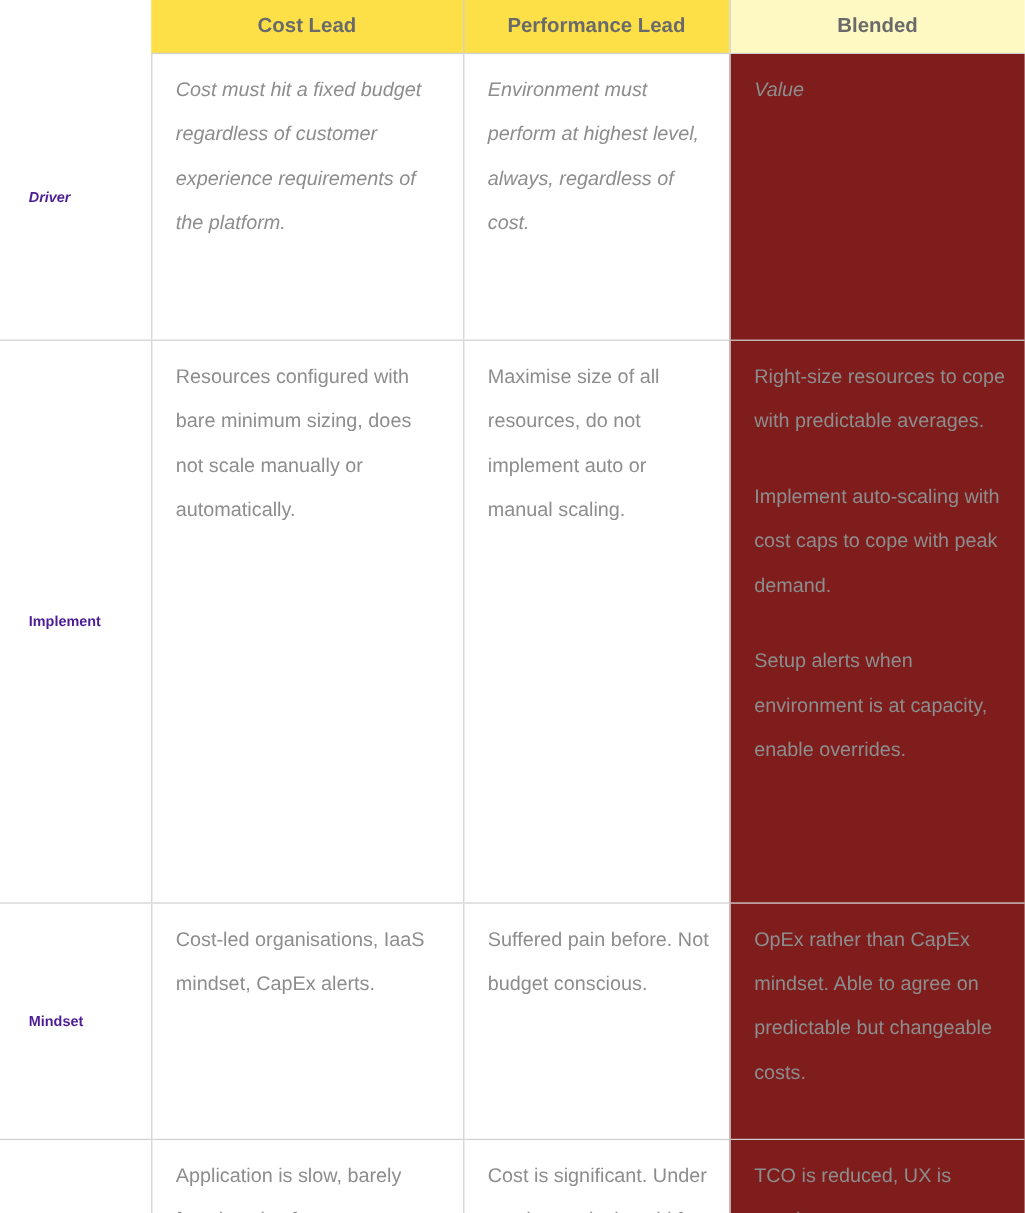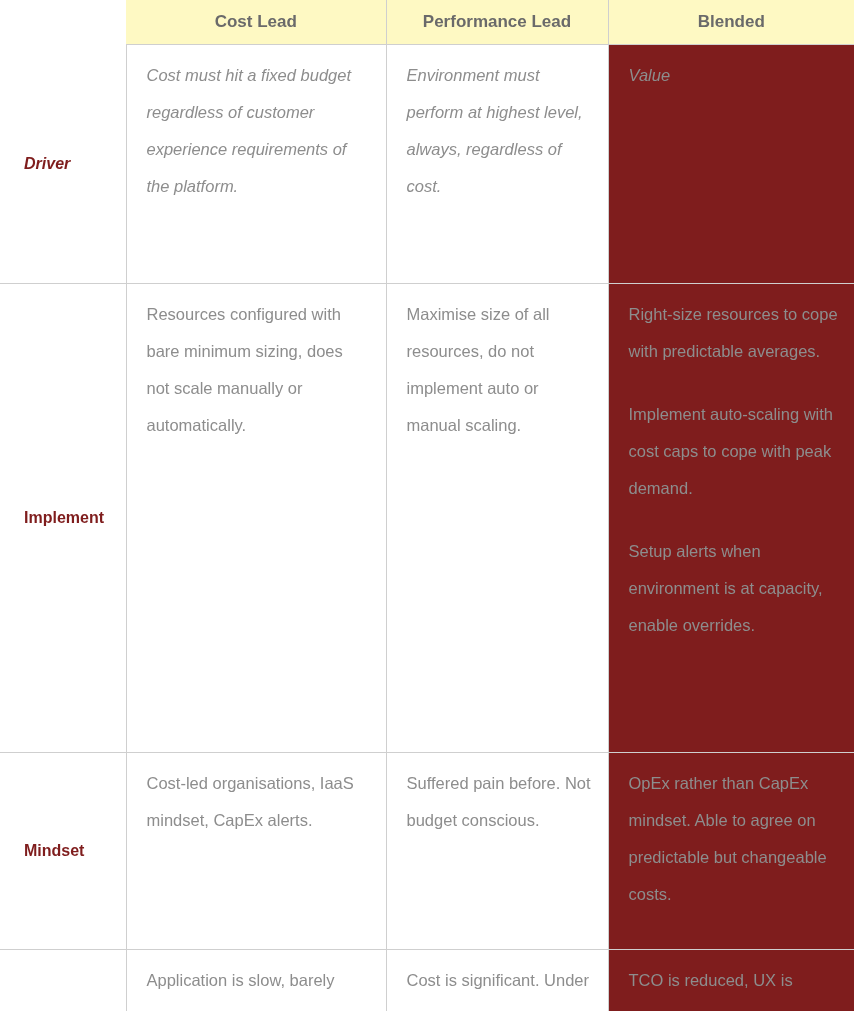--- a/index.html
+++ b/index.html
@@ -30,21 +30,21 @@
   
   thead th {
     padding: 0;
     margin: 0;
     font-weight: bold;
     font-size: 17px;
     color: #6a6a6a;
     text-align: center;
     vertical-align: middle;
     height: 44px;
-    background: #fef9c3;
+    background: #fde047;
     border: none;
   }
   thead th.h-label {
     background: #ffffff;
   }
   thead th.h-cost {
     border-bottom: 1px solid #cfcfcf;
   }
   thead th.h-perf {
     border-left: 1px solid #cfcfcf;
@@ -61,22 +61,22 @@
     vertical-align: top;
     border-top: 1px solid #cfcfcf;
   }
   tbody tr:first-child > * {
     border-top: none;
     font-style: italic;
   }
 
   th.row-label {
     font-weight: bold;
-    font-size: 16px;
-    color: #7f1d1d;
+    font-size: 12px;
+    color: #4c1d95;
     text-align: left;
     vertical-align: middle;
     padding: 0 0 0 24px;
     background: #ffffff;
     border-right: none;
   }
 
   td.cell {
     font-size: 16.5px;
     line-height: 37px;

